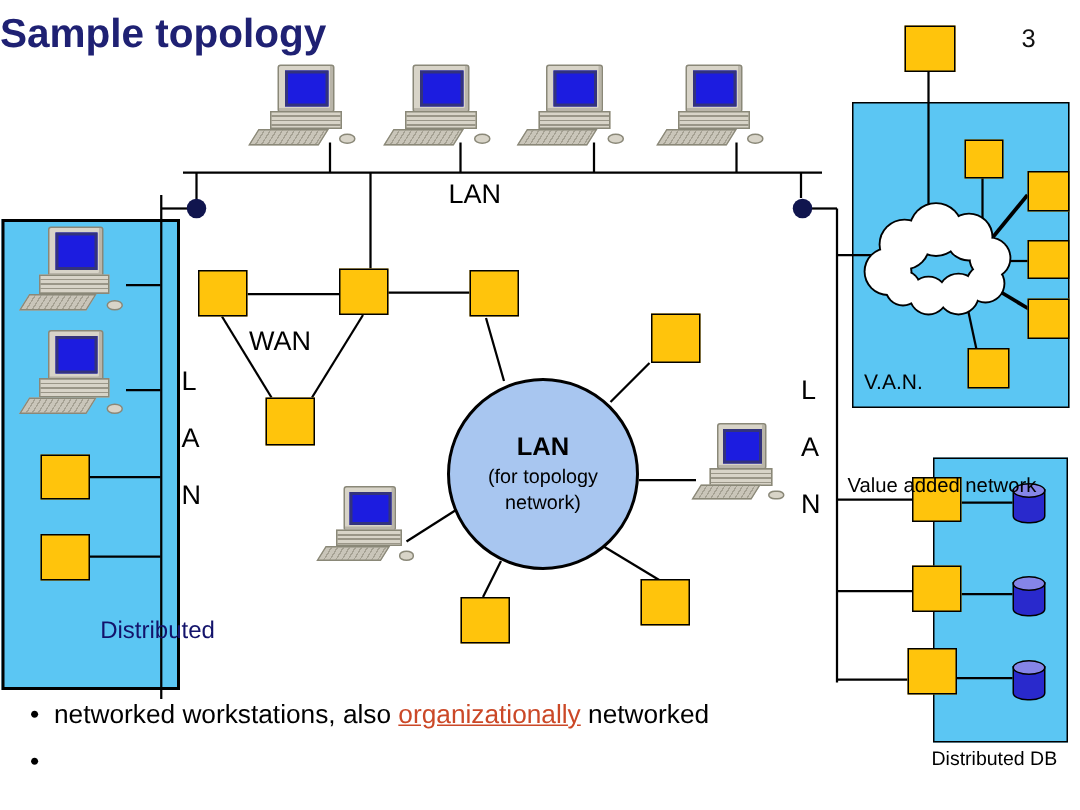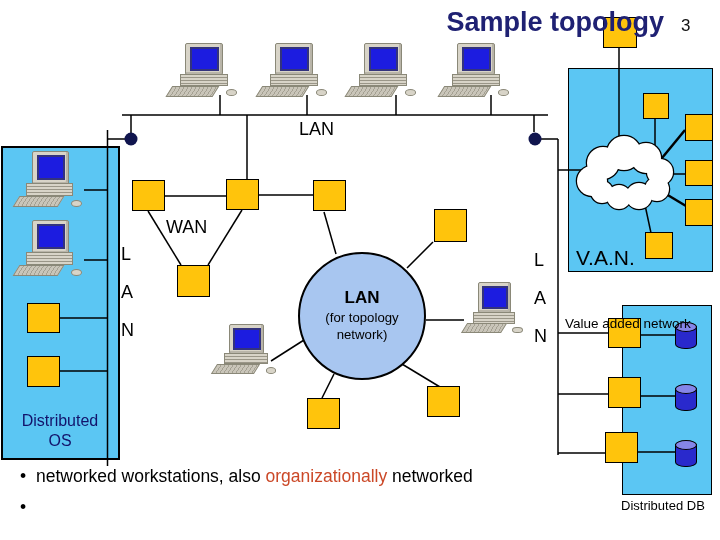--- a/index.html
+++ b/index.html
@@ -4,35 +4,35 @@
 <style>
   html,body{margin:0;padding:0;}
   body{
     width:720px;height:540px;position:relative;overflow:hidden;
     background:#ffffff;
     font-family:"Liberation Sans", sans-serif;
   }
   .abs{position:absolute;}
   
   .slide-title{
-    left:16px;top:7px;width:648px;text-align:right;
+    left:0;top:7px;width:648px;text-align:left;
     font-size:27px;font-weight:bold;color:#1F2173;letter-spacing:0px;
   }
   .page-num{left:681px;top:16px;font-size:17px;color:#111;}
   .net-label{font-size:18px;color:#000;}
   .lan-top{left:299px;top:119px;}
   .wan-label{left:166px;top:217px;}
   .letter-col{display:flex;flex-direction:column;justify-content:space-between;height:94px;
     font-size:18px;color:#000;line-height:1;}
   .letters-left{left:121px;top:245px;}
   .letters-right{left:534px;top:251px;}
-  .van-abbr{left:576px;top:246px;font-size:21px;color:#000;}
+  .van-abbr{left:576px;top:246px;font-size:14px;color:#000;}
   .van-full{left:565px;top:278px;font-size:13.5px;color:#000;white-space:nowrap;margin-top:38px;}
   .dist-os{left:3px;top:411px;width:114px;text-align:center;color:#13136B;
-    font-size:16px;line-height:1.25;}
+    font-size:16px;line-height:1.25;padding-left:45px;}
   .dist-db{left:621px;top:498px;font-size:13px;color:#000;white-space:nowrap;}
   
   .panel{background:#5BC6F3;border:2px solid #000;}
   .left-panel{left:1px;top:146px;width:115px;height:310px;}
   .van-panel{left:568px;top:68px;width:143px;height:202px;border-width:1.5px;}
   .db-panel{left:622px;top:305px;width:88px;height:188px;border-width:1.5px;}
   
   .node{position:absolute;background:#FFC40C;border:1.5px solid #000;box-sizing:border-box;z-index:3;}
   
   .lan-circle{
@@ -62,21 +62,21 @@
   .cyl{position:absolute;width:22px;height:26px;z-index:3;}
   .cyl .body{position:absolute;left:0;top:4px;width:20px;height:21px;
     background:#2929CC;border:1px solid #000;
     border-radius:0 0 10px 10px / 0 0 5px 5px;}
   .cyl .top{position:absolute;left:0;top:0;width:20px;height:8px;
     background:#8585E8;border:1px solid #000;border-radius:50%;}
   
   .bullets{left:10px;top:465px;width:610px;font-size:17.5px;color:#000;}
   .bullet-row{display:flex;margin-bottom:7px;line-height:1.35;}
   .bullet-dot{width:26px;text-align:center;flex:0 0 26px;}
-  .hl-link{color:#CB4827;}
+  .hl-link{color:#CB4827;text-decoration:underline;}
   svg.wires{position:absolute;left:0;top:0;z-index:2;}
   .panel{position:absolute;z-index:1;}
 </style>
 </head>
 <body>
 
 <div class="panel left-panel abs"></div>
 <div class="panel van-panel abs"></div>
 <div class="panel db-panel abs"></div>
 
@@ -275,21 +275,20 @@
   <span>L</span>
   <span>A</span>
   <span>N</span>
 </div>
 
 <div class="van-abbr abs" style="z-index:4;">V.A.N.</div>
 <div class="van-full abs" style="z-index:4;">Value added network</div>
 
 <div class="dist-os abs" style="z-index:4;">
   <div>Distributed</div>
-  <div>OS</div>
 </div>
 <div class="dist-db abs" style="z-index:4;">Distributed DB</div>
 
 <div class="bullets abs" style="z-index:4;">
   <div class="bullet-row">
     <span class="bullet-dot">•</span>
     <span><span>networked workstations, also </span><span class="hl-link">organizationally</span><span> networked</span></span>
   </div>
   <div class="bullet-row">
     <span class="bullet-dot">•</span>

